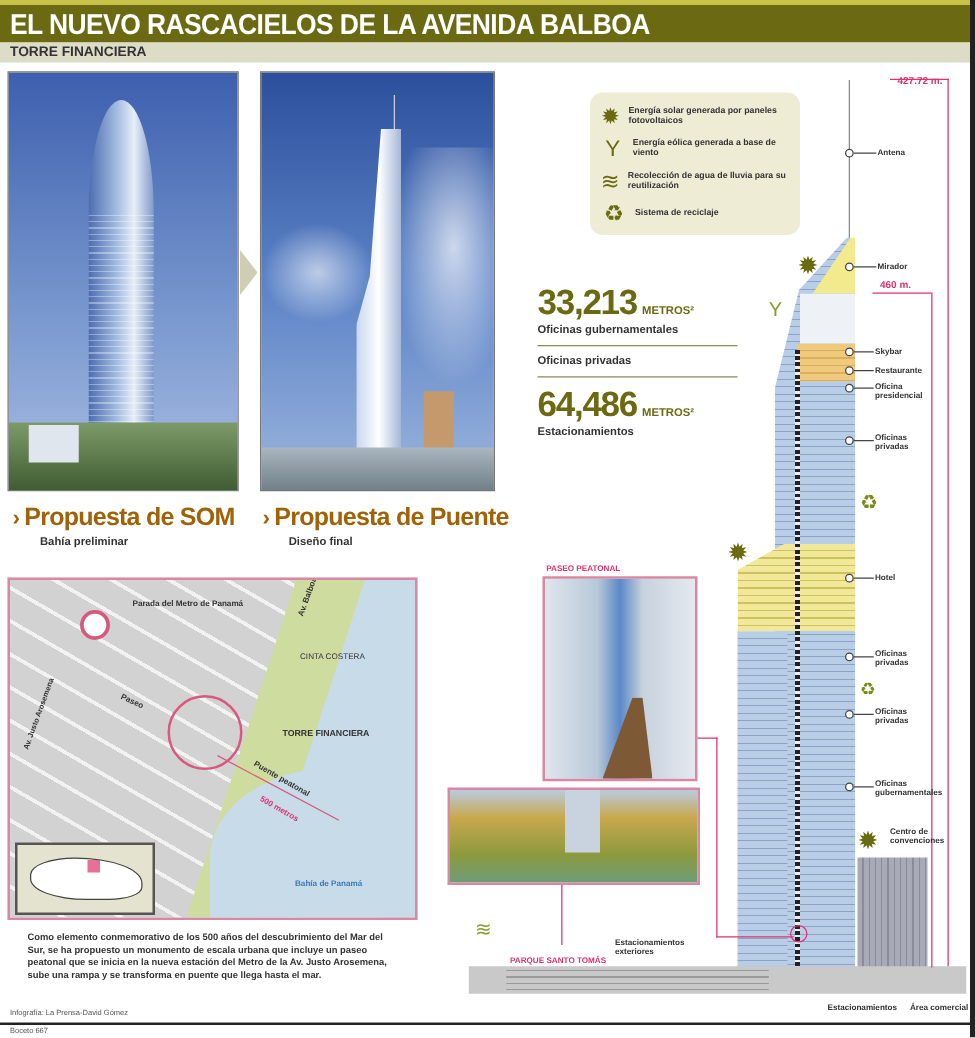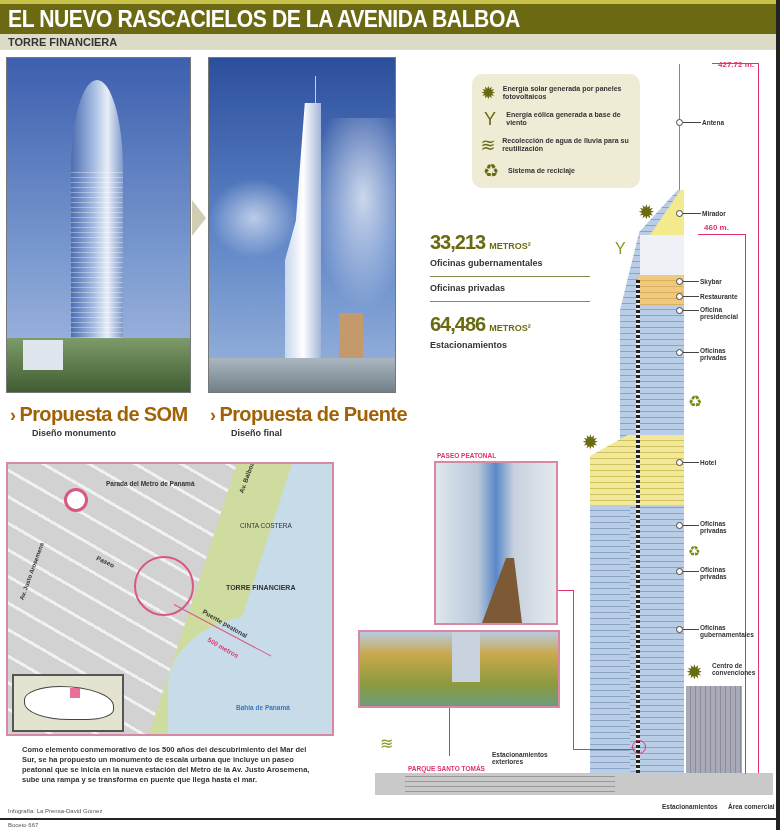--- a/index.html
+++ b/index.html
@@ -13,21 +13,21 @@
 .sky1{background:linear-gradient(180deg,#3d5fae 0%,#7b9ad0 60%,#a9bde2 100%)}
 .sky2{background:linear-gradient(180deg,#2c4f9c 0%,#5b82c6 50%,#9cb6dd 100%)}
 .arrow-mid{left:192px;top:200px;width:14px;height:36px;background:#cfcdb2;clip-path:polygon(0 0,100% 50%,0 100%)}
 .caption{font-weight:bold;font-size:20px;color:#a16207;letter-spacing:-0.6px}
 .caption .chev{font-size:18px;margin-right:4px}
 .capsub{font-size:9px;font-weight:bold;color:#333}
 .legend{left:472px;top:74px;width:168px;height:114px;background:#efecd6;border-radius:10px;padding:8px 6px}
 .leg-row{display:flex;align-items:center;margin-bottom:4px}
 .leg-ic{width:26px;height:22px;display:flex;align-items:center;justify-content:center;color:#6a6a10;font-size:18px;margin-right:4px}
 .leg-tx{font-size:7px;color:#333;line-height:8px;font-weight:bold}
-.stat-num{font-weight:bold;font-size:20px;color:#6b6a13;letter-spacing:-1px;line-height:32px}
+.stat-num{font-weight:bold;font-size:28px;color:#6b6a13;letter-spacing:-1px;line-height:32px}
 .stat-unit{font-size:9px;color:#6b6a13;font-weight:bold;margin-left:4px}
 .stat-lbl{font-size:9px;font-weight:bold;color:#333}
 .stat-hr{height:1px;background:#8a8a50}
 .tower-lbl{font-size:6.5px;font-weight:bold;color:#333;line-height:7px}
 .dot{width:7px;height:7px;border:1.5px solid #444;border-radius:50%;background:#fff}
 .lead{height:1px;background:#444}
 .red{color:#e0326e}
 .redline{background:#e0326e}
 .map{left:6px;top:462px;width:328px;height:274px;border:2px solid #d988a3;background:#e6e6e6;overflow:hidden}
 .body-text{left:22px;top:745px;width:300px;font-size:7.5px;line-height:10px;color:#333;font-weight:bold}
@@ -52,21 +52,21 @@
 <div class="abs photo sky2" style="left:208px;top:57px;width:188px;height:336px">
   <div class="abs" style="left:100px;top:60px;width:90px;height:200px;background:radial-gradient(ellipse at 60% 40%,rgba(255,255,255,0.7),transparent 65%)"></div>
   <div class="abs" style="left:0;top:120px;width:90px;height:80px;background:radial-gradient(ellipse,rgba(255,255,255,0.6),transparent 70%)"></div>
   <div class="abs" style="left:76px;top:45px;width:36px;height:262px;background:linear-gradient(90deg,#c8d6ee,#ffffff 50%,#a3b6d8);clip-path:polygon(55% 0,100% 0,100% 100%,0 100%,0 60%,30% 45%)"></div>
   <div class="abs" style="left:106px;top:18px;width:1px;height:30px;background:#ccd"></div>
   <div class="abs" style="left:130px;top:255px;width:24px;height:50px;background:#c49a6c"></div>
   <div class="abs" style="left:0;top:300px;width:188px;height:36px;background:linear-gradient(180deg,#aab6c0,#6e7d85)"></div>
 </div>
 
 <div class="abs caption" style="left:10px;top:403px"><span class="chev">›</span><span>Propuesta de SOM</span></div>
-<div class="abs capsub" style="left:32px;top:428px">Diseño monumento</div>
+<div class="abs capsub" style="left:32px;top:428px">Bahía preliminar</div>
 <div class="abs caption" style="left:210px;top:403px"><span class="chev">›</span><span>Propuesta de Puente</span></div>
 <div class="abs capsub" style="left:231px;top:428px">Diseño final</div>
 
 <div class="abs legend">
   <div class="leg-row">
       <span class="leg-ic">✹</span>
       <span class="leg-tx">Energía solar generada por paneles fotovoltaicos</span>
     </div>
   <div class="leg-row">
       <span class="leg-ic">Y</span>

